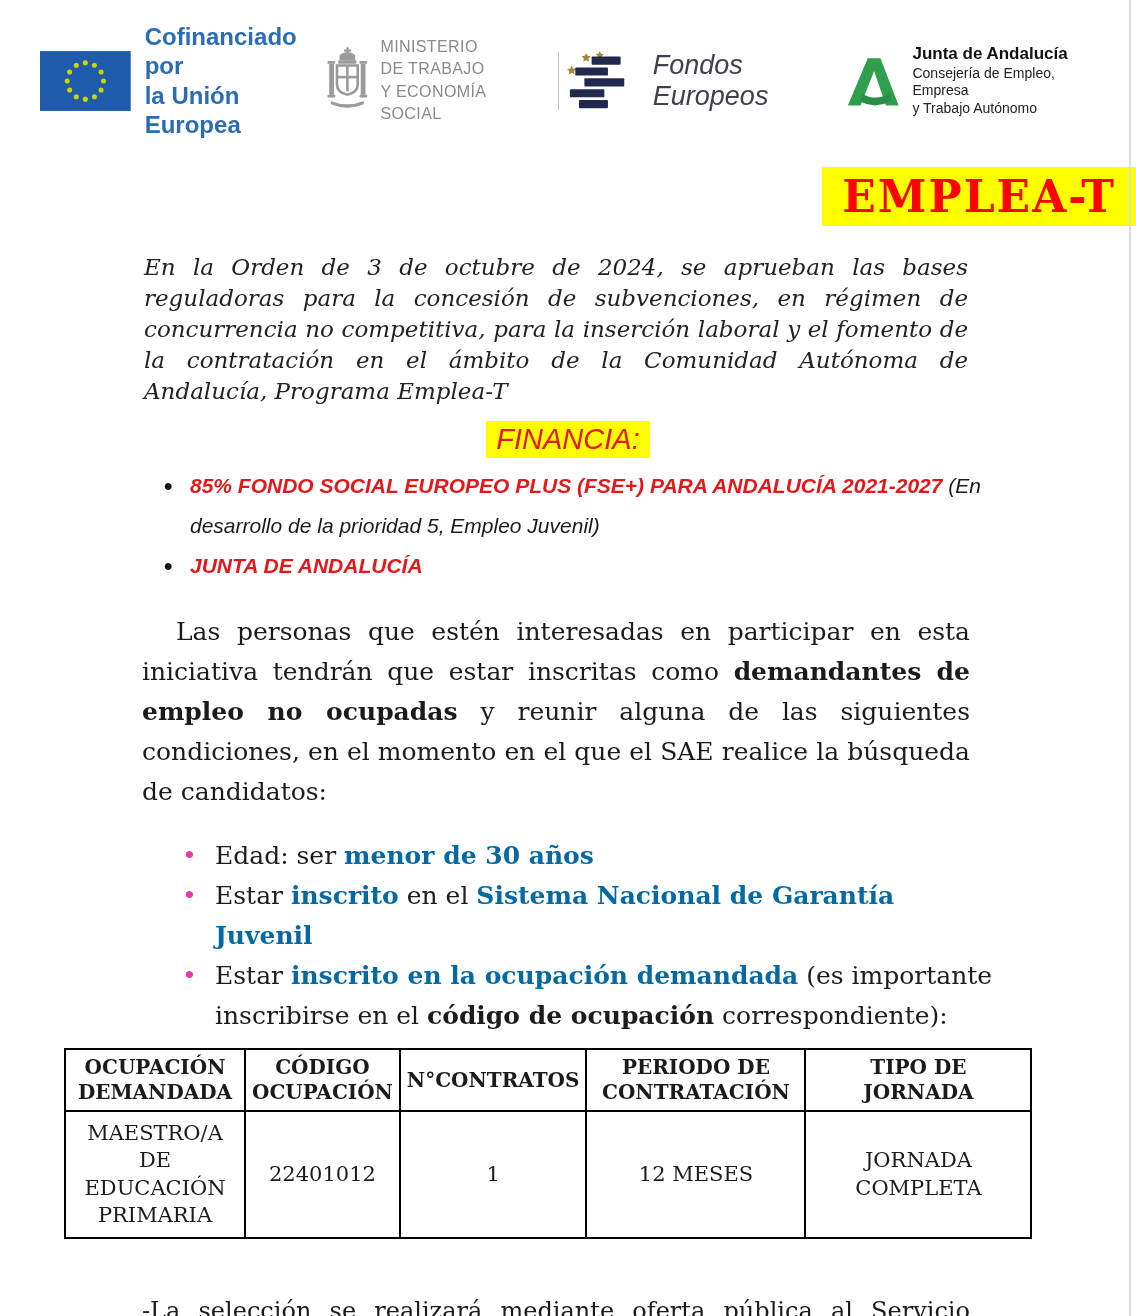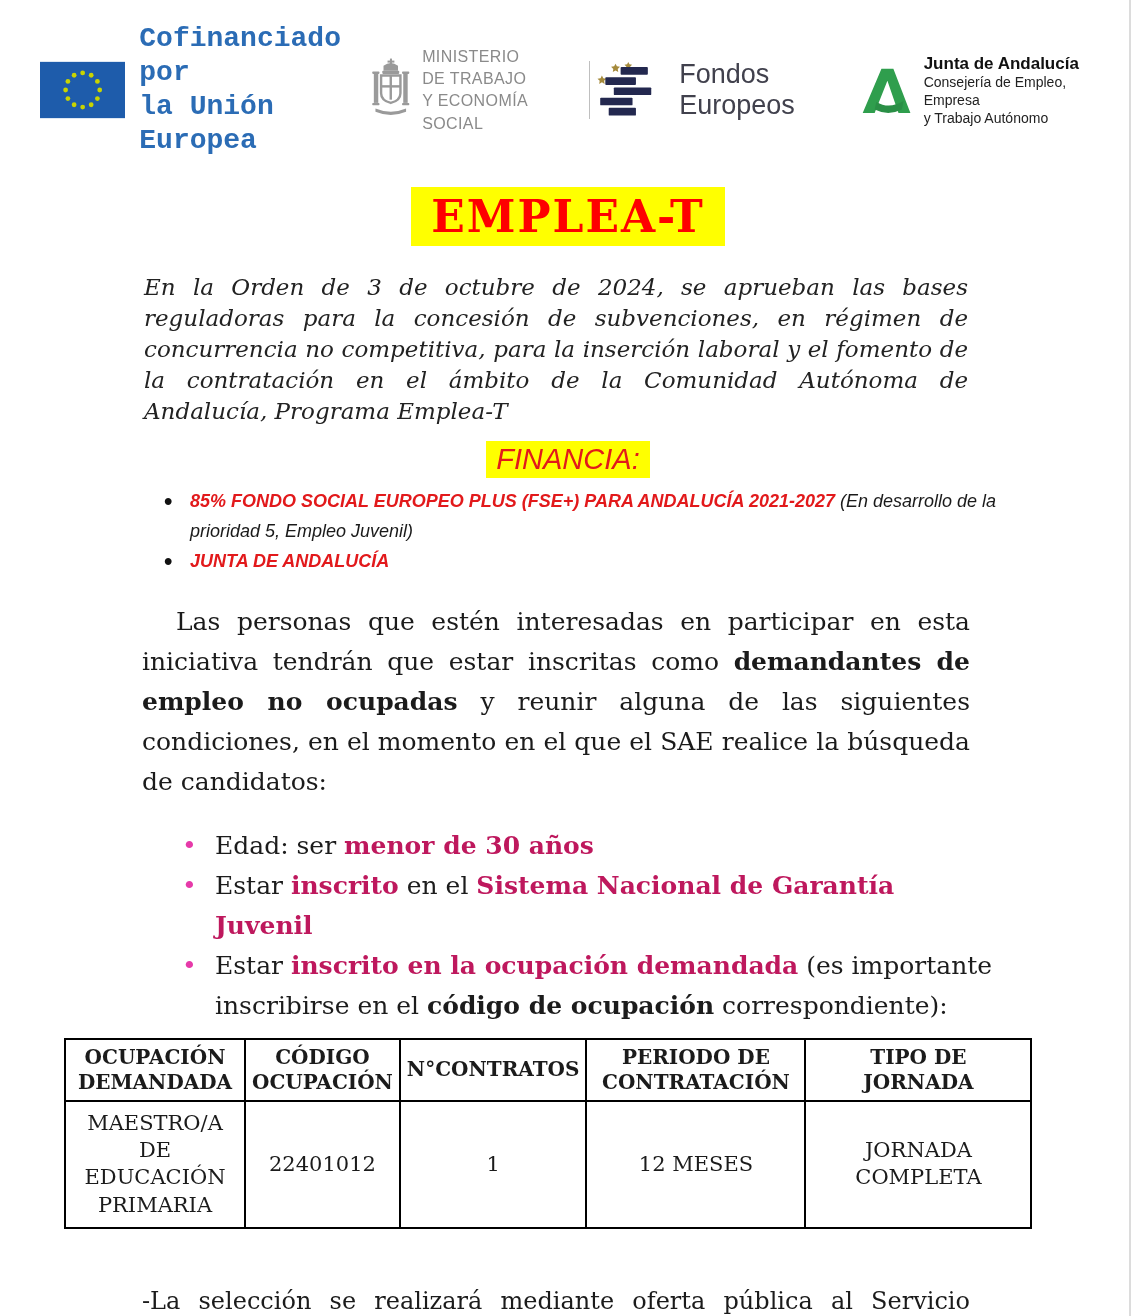--- a/index.html
+++ b/index.html
@@ -3,62 +3,62 @@
 <meta charset="utf-8">
 <style>
   html,body{margin:0;padding:0;background:#ffffff;}
   .page{position:relative;width:1136px;height:1316px;background:#ffffff;overflow:hidden;
         font-family:"DejaVu Serif",serif;color:#1b1b1b;}
   .scan-line{position:absolute;top:0;right:5px;width:2px;height:100%;background:#dcdcdc;}
 
   
   .header{display:flex;align-items:center;justify-content:space-between;padding:22px 40px 0 40px;}
   .logo-block{display:flex;align-items:center;}
-  .eu-text{margin-left:14px;font-family:Liberation Mono, monospace;font-weight:700;
-           font-size:28px;line-height:1.22;color:#2b6cb5;}
+  .eu-text{margin-left:14px;font-family:Liberation Sans, sans-serif;font-weight:700;
+           font-size:24px;line-height:1.22;color:#2b6cb5;}
   .ministry-text{margin-left:10px;font-family:"Liberation Sans",sans-serif;font-size:16px;
                  line-height:1.4;color:#8a8a8a;letter-spacing:.4px;}
   .v-divider{width:1px;height:58px;background:#bfbfbf;margin-left:24px;}
-  .fondos-text{margin-left:16px;font-family:"Liberation Sans",sans-serif;font-size:27px;color:#41414d;}
+  .fondos-text{margin-left:16px;font-family:"Liberation Sans",sans-serif;font-size:27px;color:#41414d;font-style:italic;}
   .junta-text{margin-left:12px;font-family:"Liberation Sans",sans-serif;line-height:1.28;}
   .junta-name{font-weight:700;font-size:17px;color:#111;}
   .junta-dept{font-size:14px;color:#222;}
 
   
-  .title-wrap{text-align:center;margin-top:28px;}
+  .title-wrap{text-align:right;margin-top:28px;}
   .doc-title{display:inline-block;background:#ffff00;color:#fe0000;font-weight:700;
              font-size:44px;letter-spacing:2px;padding:4px 20px;font-family:"DejaVu Serif",serif;}
 
   
   .intro{margin:26px 168px 14px 144px;font-style:italic;font-size:23px;line-height:31px;
          text-align:justify;color:#222;}
 
   
   .financia-wrap{text-align:center;margin-top:10px;}
   .financia-heading{display:inline-block;background:#ffff00;color:#e2191b;
                     font-family:"Liberation Sans",sans-serif;font-style:italic;font-weight:400;
                     font-size:29px;padding:2px 10px;}
   .financia-list{list-style:none;margin:8px 120px 0 0;padding:0 0 0 162px;}
   .financia-list li{position:relative;padding-left:28px;
                     font-family:"Liberation Sans",sans-serif;font-style:italic;font-weight:700;
-                    font-size:18px;line-height:30px;color:#e2191b;}
+                    font-size:21px;line-height:40px;color:#e2191b;}
   .financia-list li::before{content:"\2022";position:absolute;left:2px;top:0;color:#111;
                             font-size:24px;font-style:normal;}
   .seg-plain{font-weight:400;color:#1a1a1a;}
 
   
   .body-par{margin:26px 166px 0 142px;font-size:25px;line-height:40px;text-align:justify;
             text-indent:34px;}
   .seg-b{font-weight:700;}
 
   
   .req-list{list-style:none;margin:24px 140px 0 0;padding:0 0 0 180px;}
   .req-list li{position:relative;padding-left:35px;font-size:25px;line-height:40px;color:#1c1c1c;}
   .req-list li::before{content:"\2022";position:absolute;left:2px;top:0;color:#e63aa9;}
-  .seg-m{color:#be185d;font-weight:700;}
+  .seg-m{color:#0369a1;font-weight:700;}
 
   
   table.offer{border-collapse:collapse;margin:12px 0 0 64px;}
   table.offer th,table.offer td{border:2.5px solid #000;text-align:center;vertical-align:middle;}
   table.offer th{font-size:20px;font-weight:700;padding:5px 6px;line-height:1.25;}
   table.offer td{font-size:21px;padding:8px 6px;line-height:1.3;}
   .cell-narrow{display:inline-block;max-width:130px;text-align:center;}
 
   
   .notes{margin:50px 166px 0 142px;font-size:24px;line-height:45px;}

